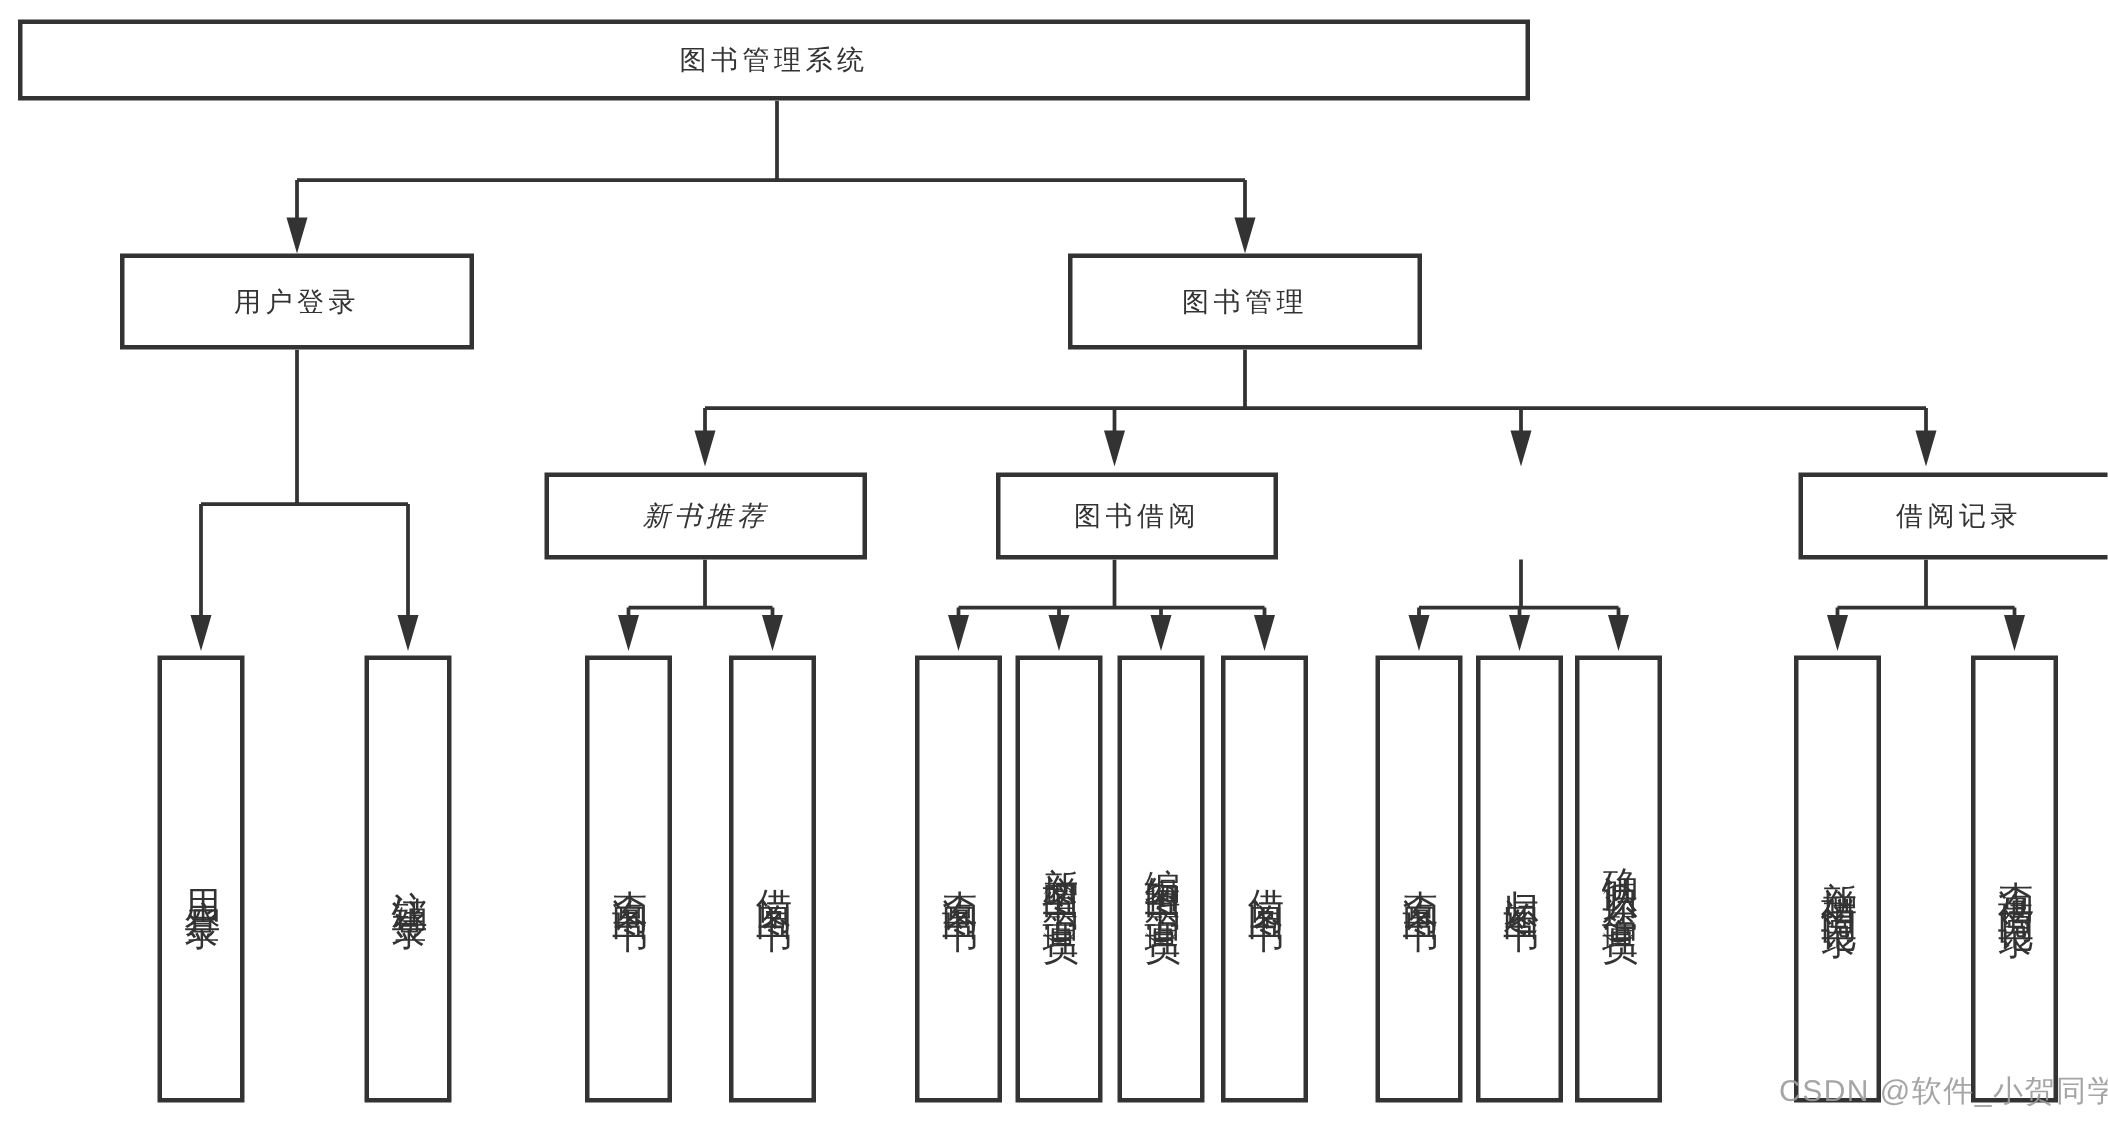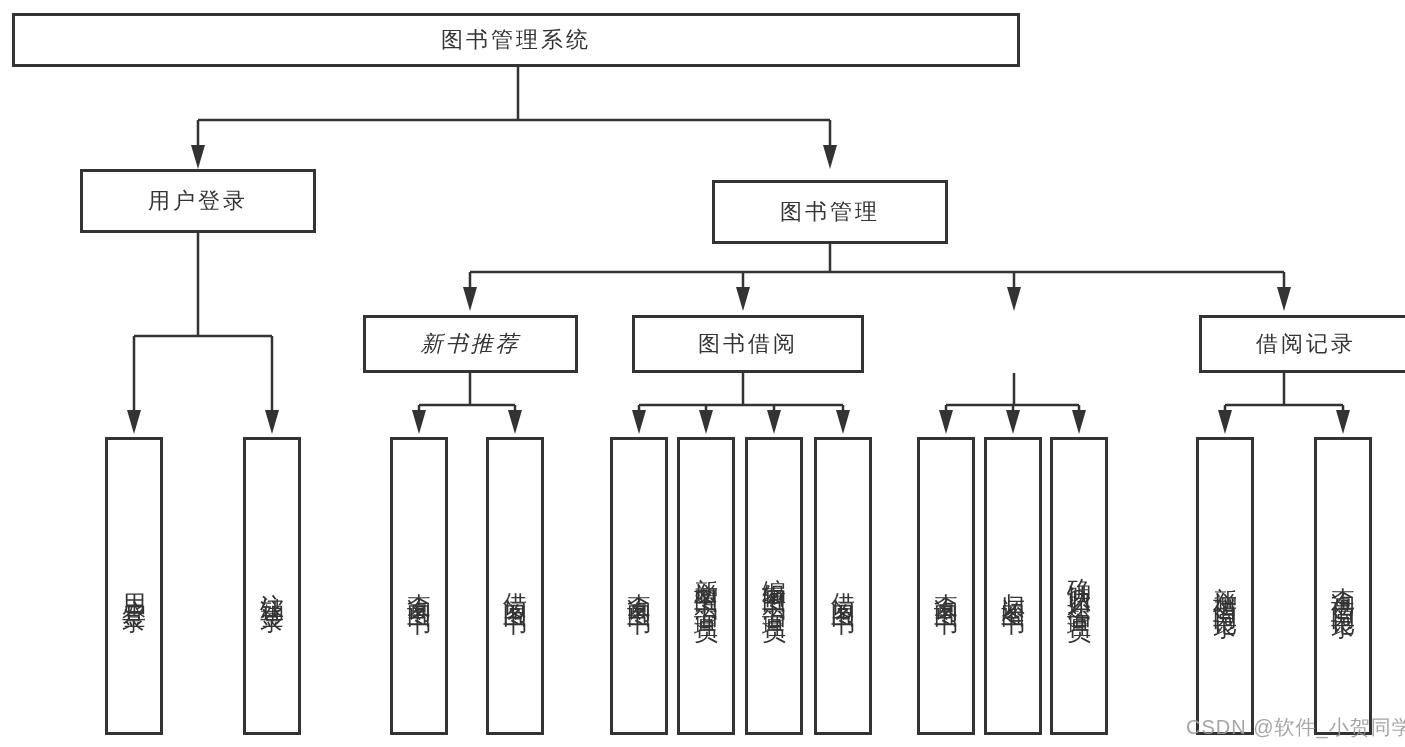--- a/index.html
+++ b/index.html
@@ -32,39 +32,39 @@
     position: absolute;
     box-sizing: border-box;
     border: 3px solid #333333;
     background: #ffffff;
     color: #333333;
     display: flex;
     align-items: center;
     justify-content: center;
   }
   .h-node {
-    font-size: 22px;
+    font-size: 18px;
     letter-spacing: 3px;
     white-space: nowrap;
   }
   .v-node {
     display: block;
     writing-mode: vertical-rl;
     text-orientation: mixed;
     text-align: center;
     font-size: 24px;
     letter-spacing: 6px;
     line-height: 52px;
   }
   .root-node  { left: 12px;  top: 13px;  width: 1008px; height: 54px; }
   .l2-a { left: 80px;  top: 169px; width: 236px; height: 64px; }
-  .l2-b { left: 712px; top: 169px; width: 236px; height: 64px; margin-top: 11px; }
+  .l2-b { left: 712px; top: 169px; width: 236px; height: 64px; }
   .l3   { top: 315px; height: 58px; }
   .l3-a { left: 363px;  width: 215px; font-style: italic; }
-  .l3-b { left: 632px;  width: 232px; }
+  .l3-b { left: 664px;  width: 188px; }
   .l3-c { left: 906px;  width: 216px; }
   .l3-d { left: 1177px; width: 214px; margin-left: 22px; }
   .leaf { top: 437px; width: 58px; height: 298px; }
   .lf-1  { left: 105px;  }
   .lf-2  { left: 243px;  }
   .lf-3  { left: 390px;  }
   .lf-4  { left: 486px;  }
   .lf-5  { left: 610px;  }
   .lf-6  { left: 677px;  }
   .lf-7  { left: 745px;  }

